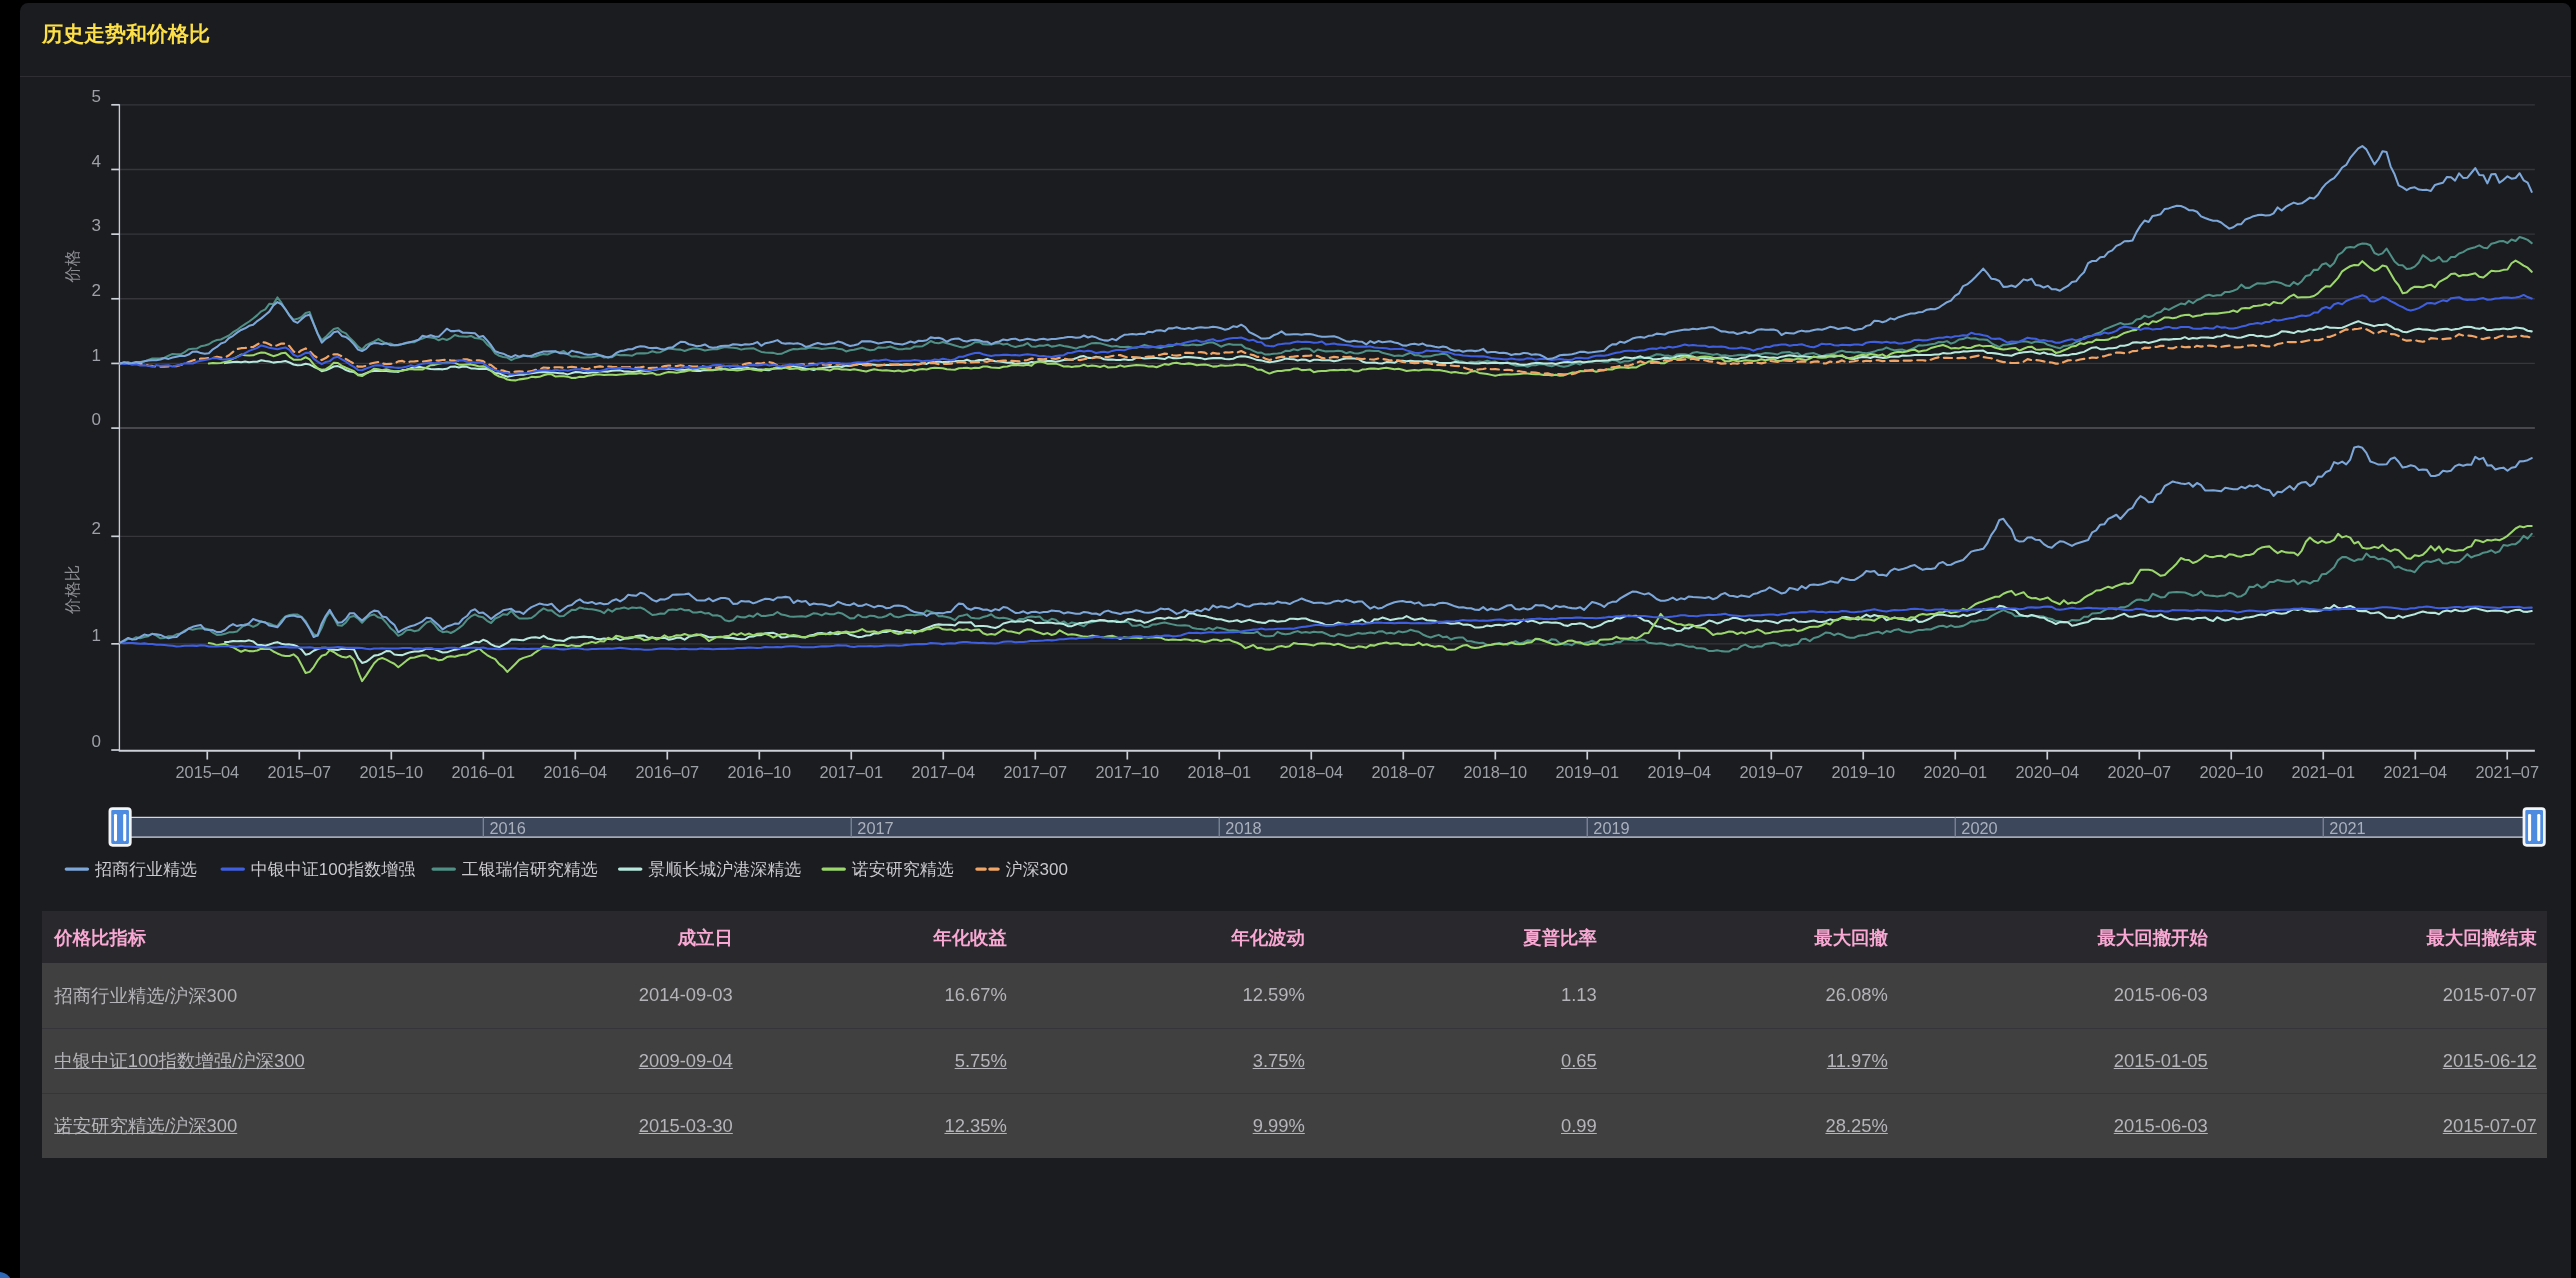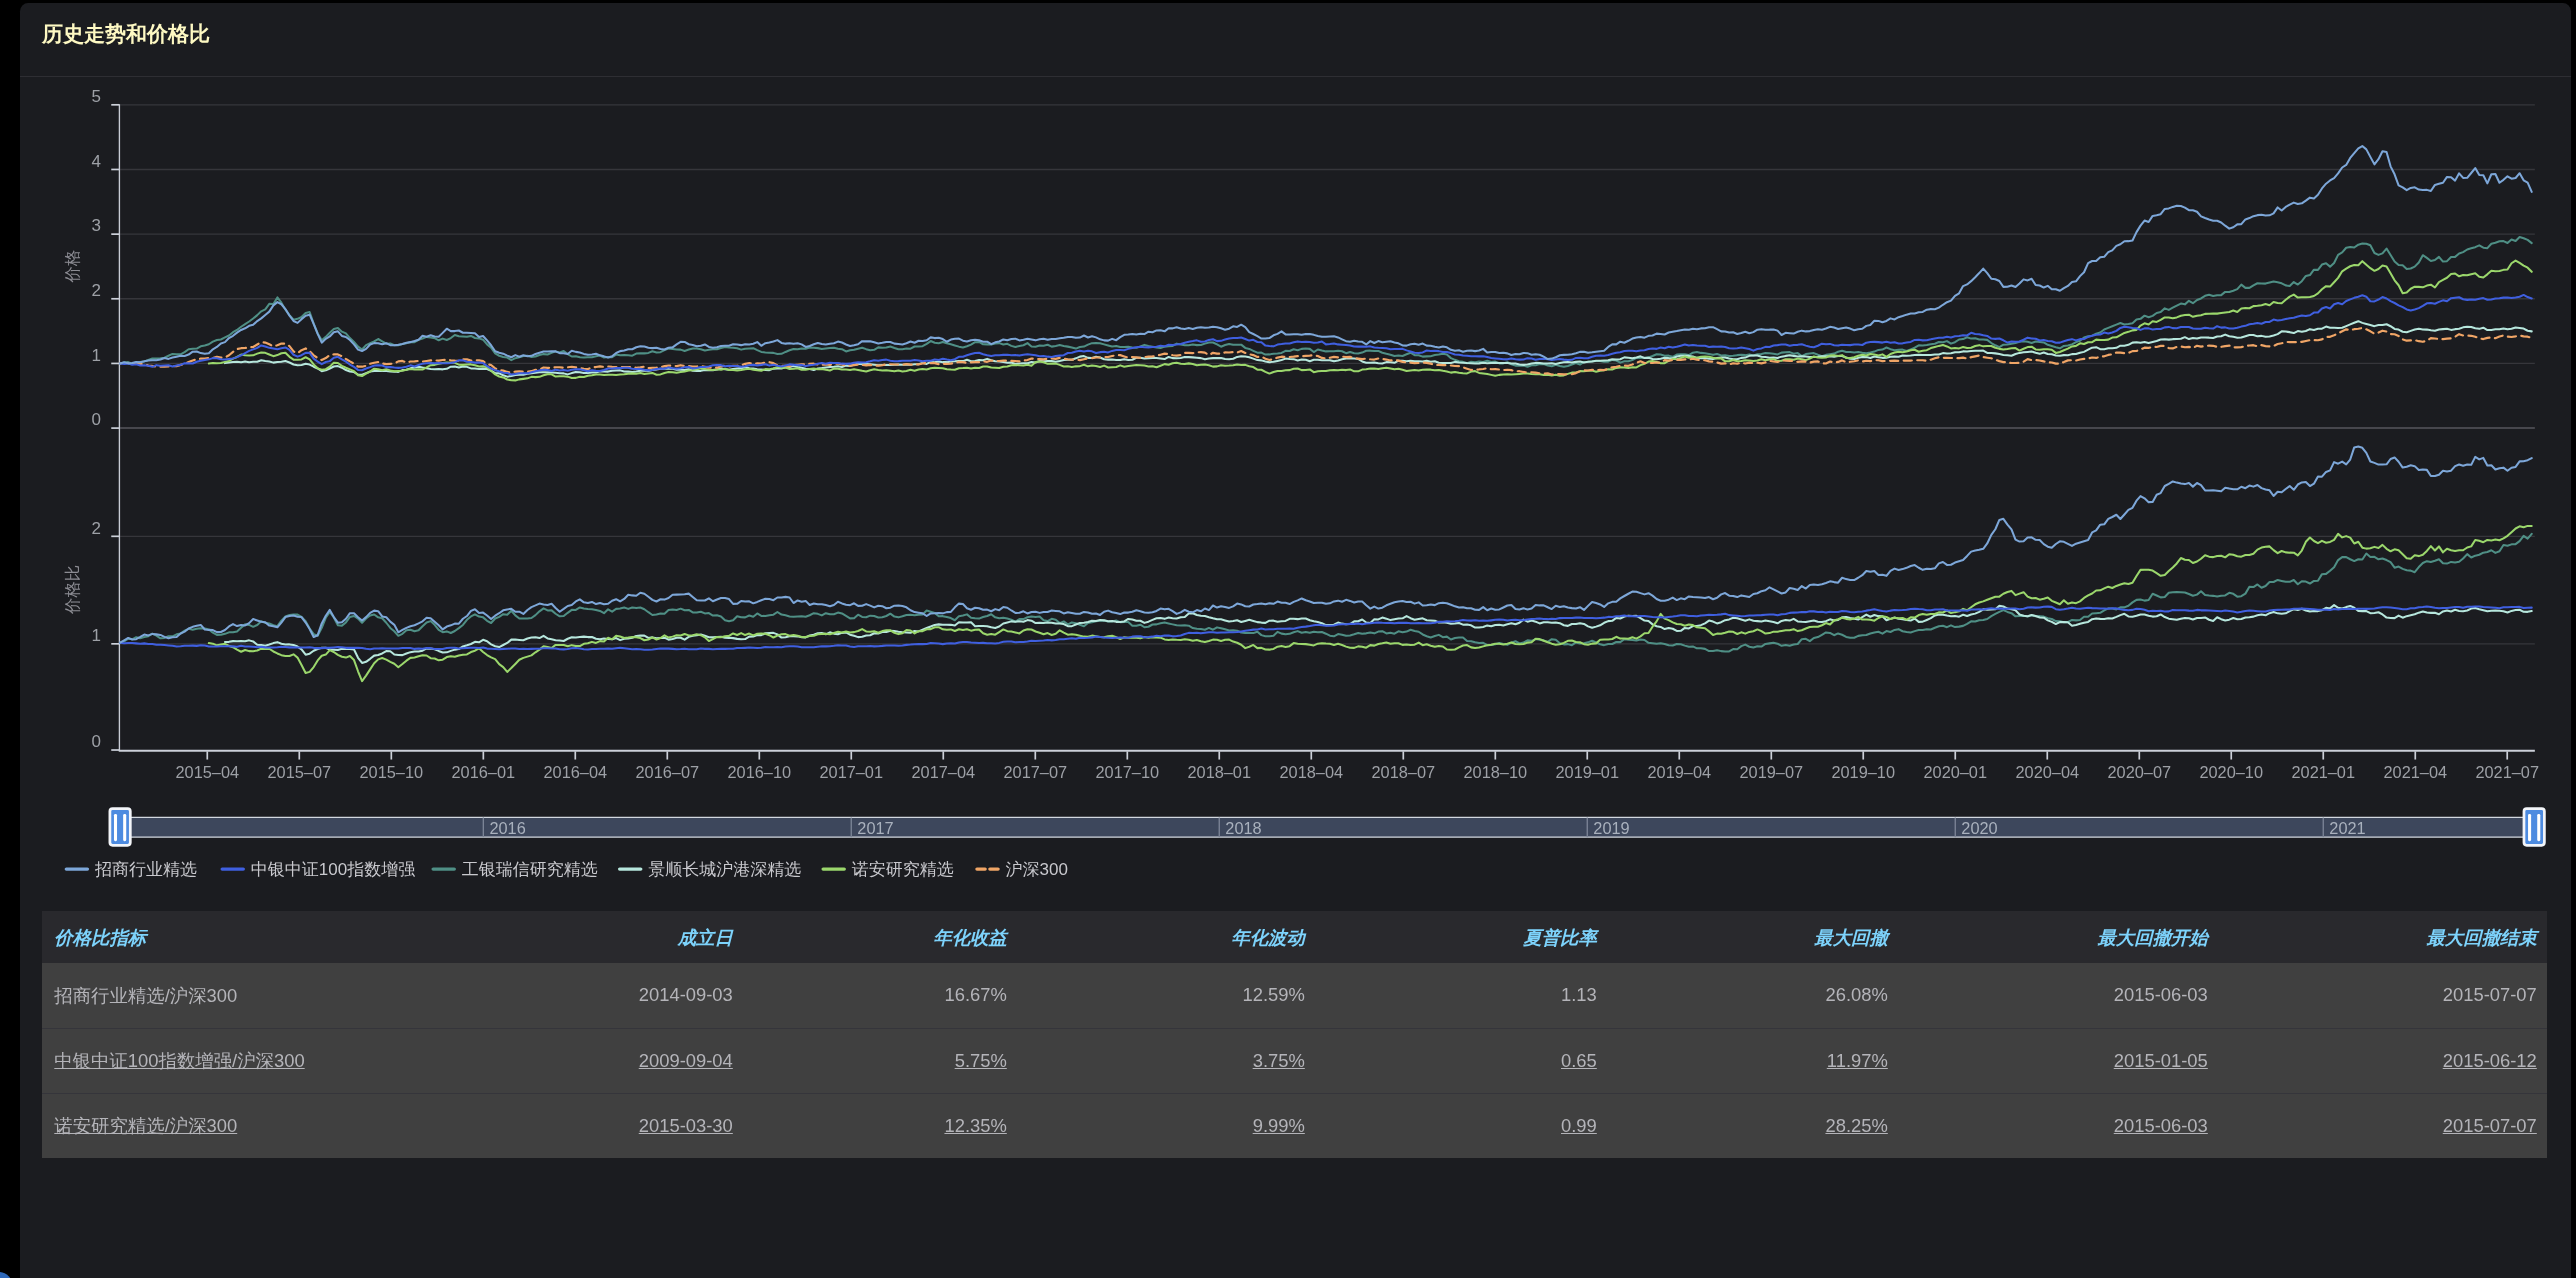--- a/index.html
+++ b/index.html
@@ -1,22 +1,22 @@
 <!DOCTYPE html>
 <html lang="zh" style="font-size:11px"><head>
 <meta charset="utf-8">
 <style>
 * { margin:0; padding:0; box-sizing:border-box; }
 html,body { width:2576px; height:1278px; background:#000; overflow:hidden; font-family:"Liberation Sans", sans-serif; }
 #panel { position:absolute; left:20.4px; top:2.7px; width:2551px; height:1280px; background:#1b1c20; border-radius:8.2px 8.2px 0 0; }
-#title { position:absolute; left:42px; top:20.4px; font-size:21px; font-weight:bold; color:#fef9c3; }
+#title { position:absolute; left:42px; top:20.4px; font-size:21px; font-weight:bold; color:#fde047; }
 #sep { position:absolute; left:20.4px; top:76px; width:2551px; height:1.4px; background:#2e2e33; }
 #chart { position:absolute; left:0; top:0; }
 #tbl { position:absolute; left:42px; top:911px; width:2505px; border-collapse:collapse; table-layout:fixed; font-size:18.4px; }
-#tbl th { background:#29292d; color:#7dd3fc; font-weight:bold; height:52px;font-style:italic; }
+#tbl th { background:#29292d; color:#f9a8d4; font-weight:bold; height:52px; }
 #tbl td { background:#404040; color:#b4b4b9; height:65px; }
 #tbl tbody tr + tr td { border-top:1.4px solid #35353b;text-decoration:underline; }
 #tbl .l { text-align:left; padding-left:12.3px; }
 #tbl .r { text-align:right; padding-right:10.2px;margin-top:40px; }
 #blob { position:absolute; left:-16.3px; top:1272px; width:29px; height:29px; border-radius:50%; background:#2d67b8; }
 </style>
 </head>
 <body>
 <div id="panel"></div>
 <div id="title">历史走势和价格比</div>

